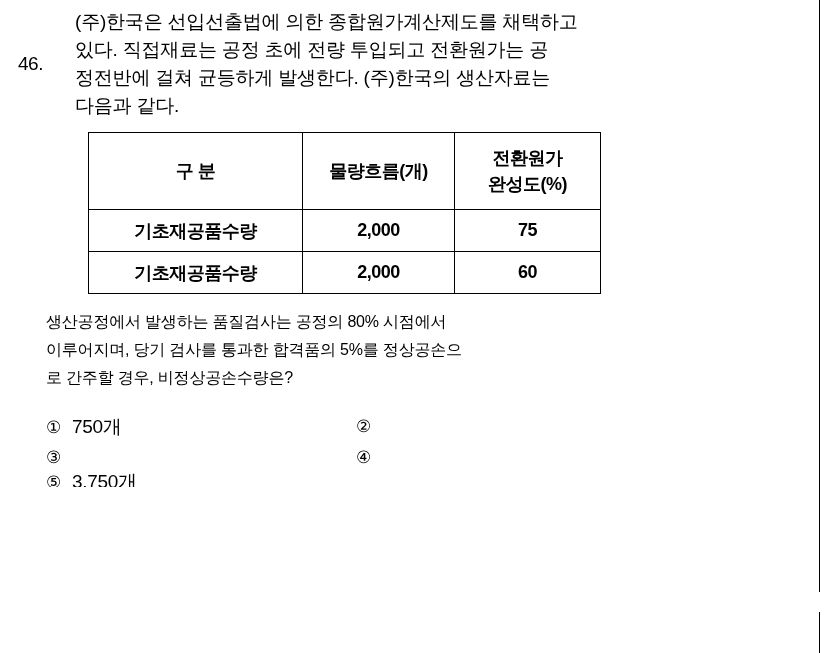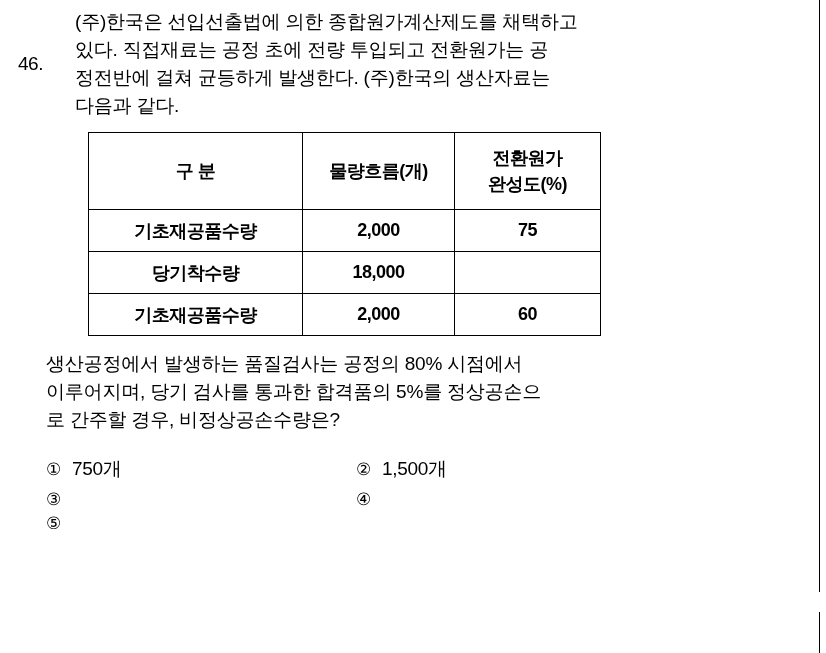--- a/index.html
+++ b/index.html
@@ -89,21 +89,21 @@
   table.data col.c1 { width: 214px; }
   table.data col.c2 { width: 152px; }
   table.data col.c3 { width: 146px; }
   .num-cell {
     font-weight: bold;
     letter-spacing: 0px;
   }
   .after-table {
     margin-left: 28px;
     margin-top: 14px;
-    font-size: 19px;
+    font-size: 16px;
     line-height: 28px;
     width: 700px;
     letter-spacing: -0.2px;
   }
   .after-table p { margin: 0; }
 
   .choices {
     margin-left: 28px;
     margin-top: 18px;
     width: 620px;
@@ -180,25 +180,20 @@
             </th>
           </tr>
         </thead>
         <tbody>
           <tr>
             <td>기초재공품수량</td>
             <td class="num-cell">2,000</td>
             <td class="num-cell">75</td>
           </tr>
           <tr>
-            <td>당기착수량</td>
-            <td class="num-cell">18,000</td>
-            <td class="num-cell"></td>
-          </tr>
-          <tr>
             <td>기초재공품수량</td>
             <td class="num-cell">2,000</td>
             <td class="num-cell">60</td>
           </tr>
         </tbody>
       </table>
     </div>
 
     <div class="after-table">
       <p style="white-space:pre-wrap;">생산공정에서 발생하는 품질검사는 공정의 80% 시점에서
@@ -207,32 +202,32 @@
     </div>
 
     <div class="choices">
       <div class="choice-row">
         <div class="choice">
           <span class="marker">①</span>
           <span class="ctext">750개</span>
         </div>
         <div class="choice">
           <span class="marker">②</span>
-          <span class="ctext">1,500개</span>
         </div>
       </div>
       <div class="choice-row clip-row-1">
         <div class="choice clip-inner">
           <span class="marker">③</span>
         </div>
         <div class="choice clip-inner">
           <span class="marker">④</span>
         </div>
       </div>
       <div class="choice-row clip-row-2">
         <div class="choice clip-inner2">
           <span class="marker">⑤</span>
+          <span class="ctext">3,750개</span>
         </div>
       </div>
     </div>
 
   </div>
 </div>
 
 </body></html>

